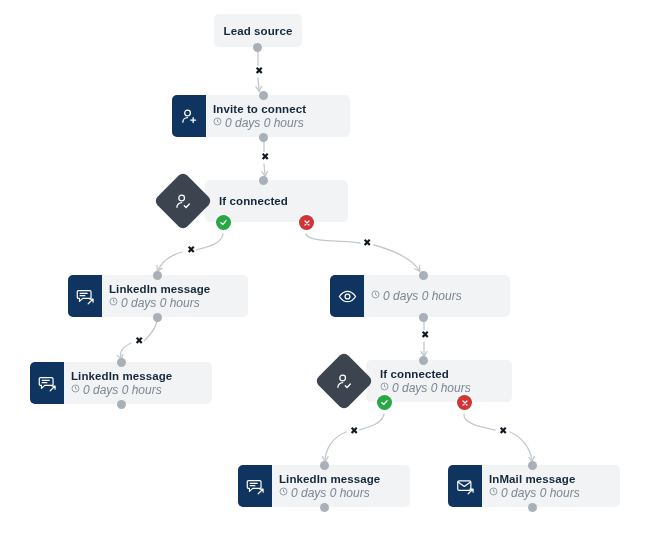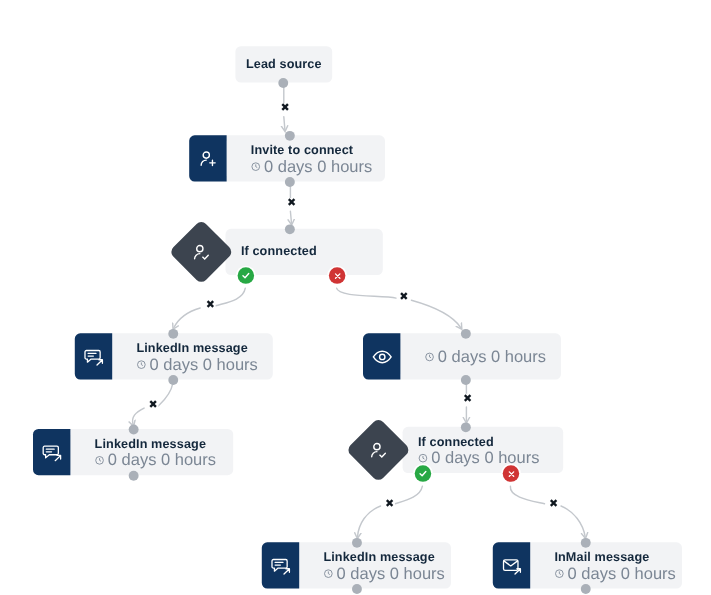--- a/index.html
+++ b/index.html
@@ -1,30 +1,30 @@
 <!DOCTYPE html>
 <html><head>
 <meta charset="utf-8">
 <style>
   html,body{margin:0;padding:0;background:#ffffff;}
   body{width:646px;height:541px;position:relative;overflow:hidden;
        font-family:"Liberation Sans","DejaVu Sans",sans-serif;
        -webkit-font-smoothing:antialiased;}
-  #canvas{position:absolute;left:0;top:0;width:646px;height:385px;margin-top:28px;}
+  #canvas{position:absolute;left:0;top:0;width:646px;height:385px;}
   #edges{position:absolute;left:0;top:0;width:646px;height:541px;pointer-events:none;}
 
   
   .node{position:absolute;box-sizing:border-box;display:flex;align-items:stretch;
         background:#f2f3f5;border-radius:5px;overflow:visible;}
   .node .body{flex:1;display:flex;flex-direction:column;justify-content:center;
-              padding-left:22px;}
+              padding-left:7px;}
   .node .title{font-size:11.5px;font-weight:700;color:#14283c;line-height:14px;
                letter-spacing:.1px;white-space:nowrap;}
-  .node .sub{display:flex;align-items:center;gap:3px;font-size:15px;color:#7b8694;
-             line-height:13px;margin-top:1px;white-space:nowrap;}
+  .node .sub{display:flex;gap:3px;font-size:12px;color:#7b8694;
+             line-height:13px;margin-top:1px;white-space:nowrap;font-style:italic;}
   .node .sub .clk{display:inline-block;width:9px;height:9px;flex:0 0 9px;}
 
   
   .pill{position:absolute;background:#f2f3f5;border-radius:5px;
         display:flex;align-items:center;justify-content:center;}
   .pill .title{font-size:11.5px;font-weight:700;color:#14283c;letter-spacing:.1px;}
 
   
   .icontile{width:34px;flex:0 0 34px;background:#0f3460;border-radius:5px 0 0 5px;
             display:flex;align-items:center;justify-content:center;}

